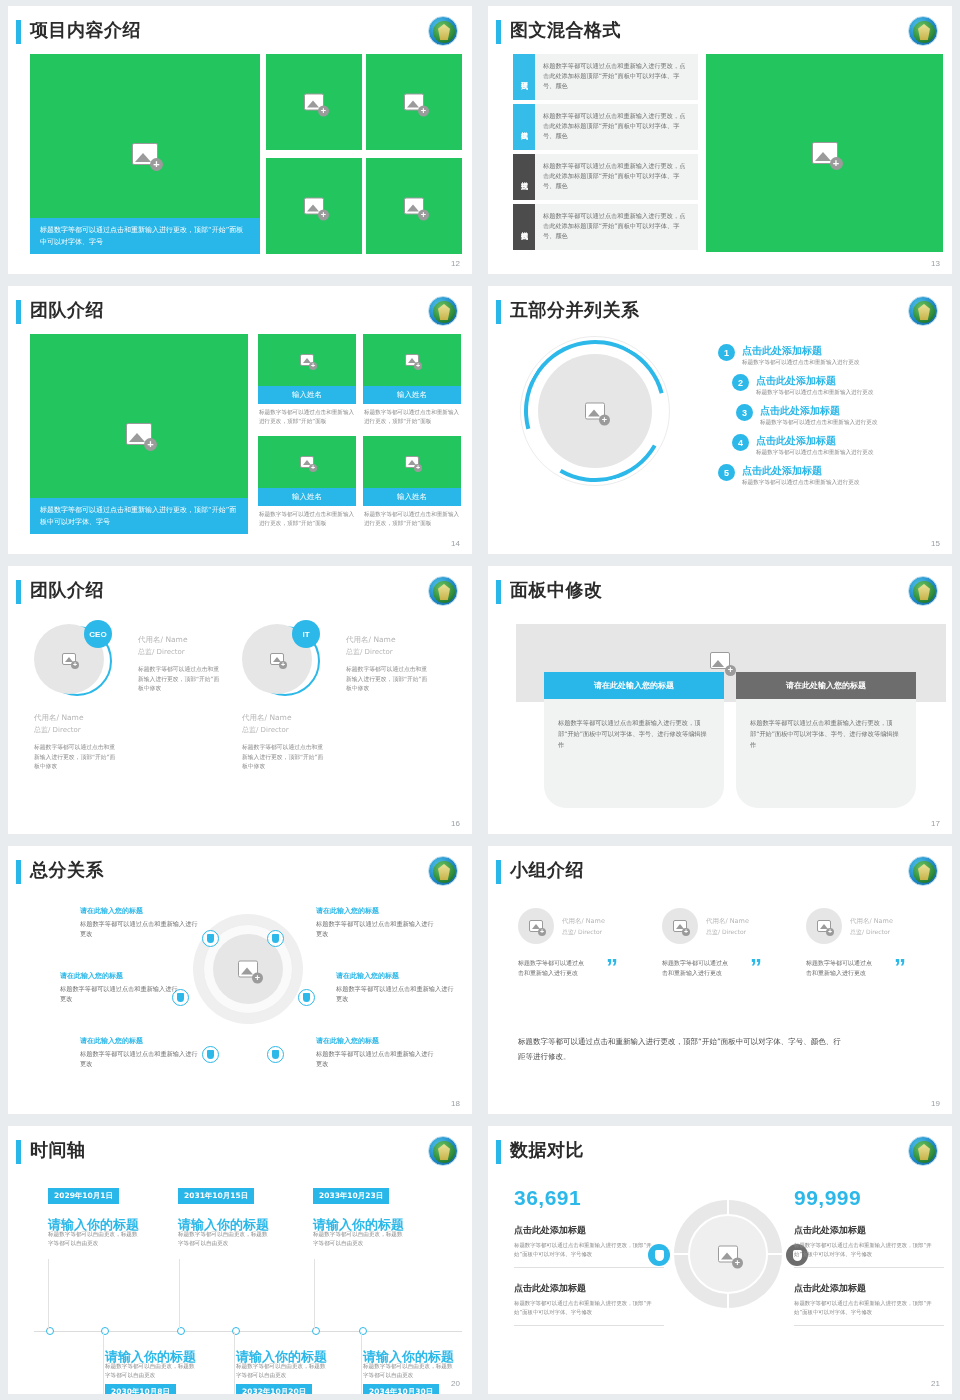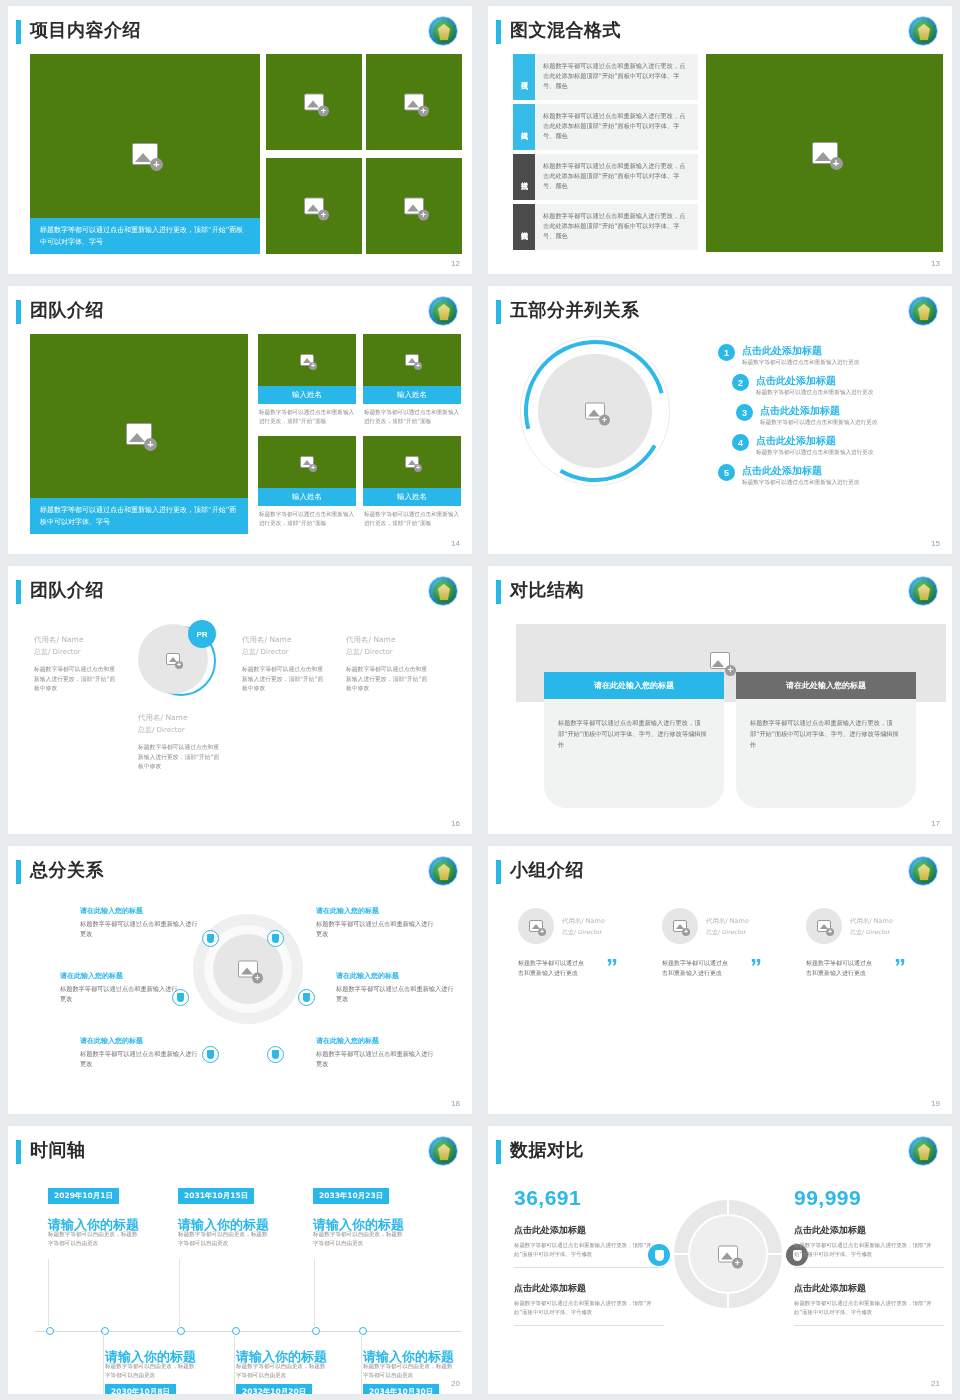--- a/index.html
+++ b/index.html
@@ -44,21 +44,21 @@
   .logo .crest {
     position: absolute; left: 9px; top: 7px; width: 12px; height: 16px;
     background: linear-gradient(#e9e59a, #c9b24a);
     clip-path: polygon(50% 0%, 100% 30%, 82% 100%, 18% 100%, 0% 30%);
   }
   .page-num {
     position: absolute; right: 12px; bottom: 6px;
     font-size: 8px; color: #9aa0a5;
   }
   
-  .ph { background: #4d7c0f; position: relative; }
+  .ph { background: #22c55e; position: relative; }
   .picicon {
     position: absolute; left: 50%; top: 50%;
     transform: translate(-50%, -50%);
     width: 20px; height: 17px;
     border: 1.6px solid #9b9b9b; border-radius: 2px;
     background: #fff;
   }
   .picicon::before {
     content: ""; position: absolute; left: 2px; bottom: 2px;
     width: 0; height: 0;
@@ -419,54 +419,61 @@
   <div class="slide">
     <div class="accent-bar"></div>
     <div class="slide-title cn">团队介绍</div>
     <div class="logo">
         <div class="inner"></div>
         <div class="crest"></div>
       </div>
 
     <div class="s16-row">
       <div class="s16-col">
+        <div class="s16-av">
+          <div class="shadow"></div>
+            <div class="disc">
+              <div class="picicon sm"></div>
+            </div>
+          <div class="badge">CEO</div>
+        </div>
+        <div class="s16-n1 cn"><span>代用名</span><span>/ Name</span></div>
+        <div class="s16-n2 cn"><span>总监</span><span>/ Director</span></div>
+        <div class="s16-d cn">标题数字等都可以通过点击和重新输入进行更改，顶部“开始”面板中修改</div>
+      </div>
+      <div class="s16-col">
         <div class="s16-n1 cn"><span>代用名</span><span>/ Name</span></div>
         <div class="s16-n2 cn"><span>总监</span><span>/ Director</span></div>
         <div class="s16-d cn">标题数字等都可以通过点击和重新输入进行更改，顶部“开始”面板中修改</div>
       </div>
       <div class="s16-col">
         <div class="s16-av">
           <div class="shadow"></div>
             <div class="disc">
               <div class="picicon sm"></div>
             </div>
-          <div class="badge">PR</div>
+          <div class="badge">IT</div>
         </div>
         <div class="s16-n1 cn"><span>代用名</span><span>/ Name</span></div>
         <div class="s16-n2 cn"><span>总监</span><span>/ Director</span></div>
         <div class="s16-d cn">标题数字等都可以通过点击和重新输入进行更改，顶部“开始”面板中修改</div>
       </div>
       <div class="s16-col">
         <div class="s16-n1 cn"><span>代用名</span><span>/ Name</span></div>
         <div class="s16-n2 cn"><span>总监</span><span>/ Director</span></div>
         <div class="s16-d cn">标题数字等都可以通过点击和重新输入进行更改，顶部“开始”面板中修改</div>
       </div>
-      <div class="s16-col">
-        <div class="s16-n1 cn"><span>代用名</span><span>/ Name</span></div>
-        <div class="s16-n2 cn"><span>总监</span><span>/ Director</span></div>
-        <div class="s16-d cn">标题数字等都可以通过点击和重新输入进行更改，顶部“开始”面板中修改</div>
-      </div>
     </div>
 
     <div class="page-num">16</div>
   </div>
 
   <div class="slide">
     <div class="accent-bar"></div>
-    <div class="slide-title cn">对比结构</div>
+    <div class="slide-title cn">面板中修改</div>
     <div class="logo">
         <div class="inner"></div>
         <div class="crest"></div>
       </div>
 
     <div class="s17-band"></div>
     <div class="s17-pic">
         <div class="picicon" style="position:static;transform:none"></div>
       </div>
     <div class="s17-col s17-l">
@@ -575,20 +582,21 @@
             </div>
           <div class="s19-nm">
             <div class="s19-n1 cn"><span>代用名</span><span>/ Name</span></div>
             <div class="s19-n2 cn"><span>总监</span><span>/ Director</span></div>
           </div>
         </div>
         <div class="s19-d cn">标题数字等都可以通过点击和重新输入进行更改</div>
         <div class="s19-q">”</div>
       </div>
     </div>
+    <div class="s19-foot cn">标题数字等都可以通过点击和重新输入进行更改，顶部“开始”面板中可以对字体、字号、颜色、行距等进行修改。</div>
 
     <div class="page-num">19</div>
   </div>
 
   <div class="slide">
     <div class="accent-bar"></div>
     <div class="slide-title cn">时间轴</div>
     <div class="logo">
         <div class="inner"></div>
         <div class="crest"></div>

